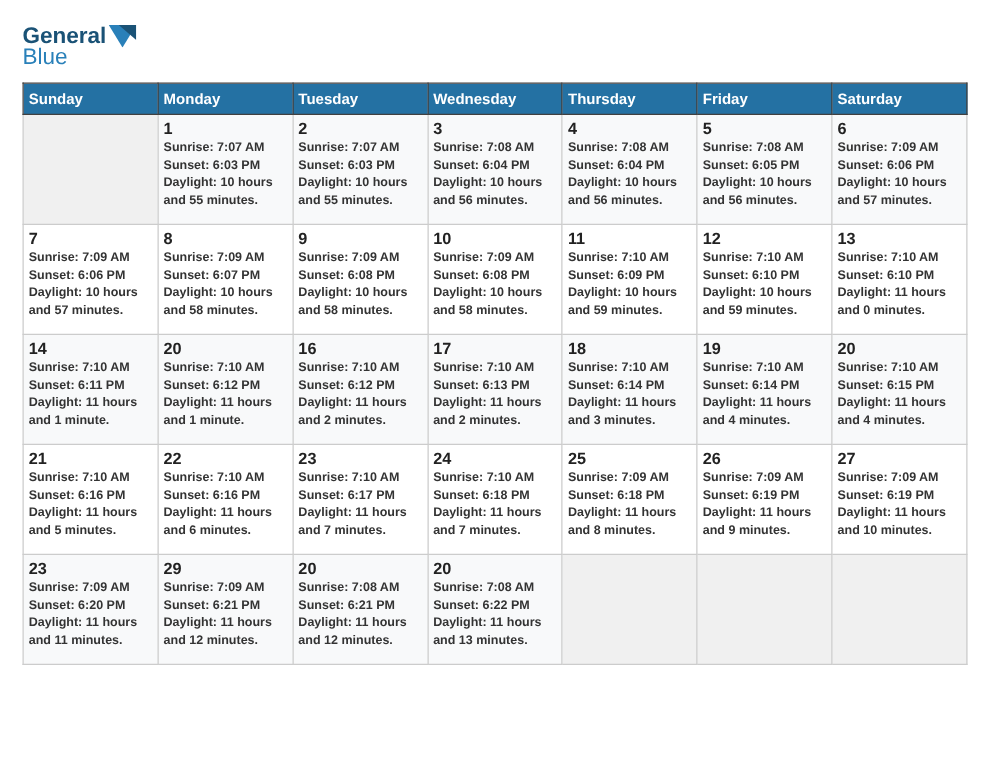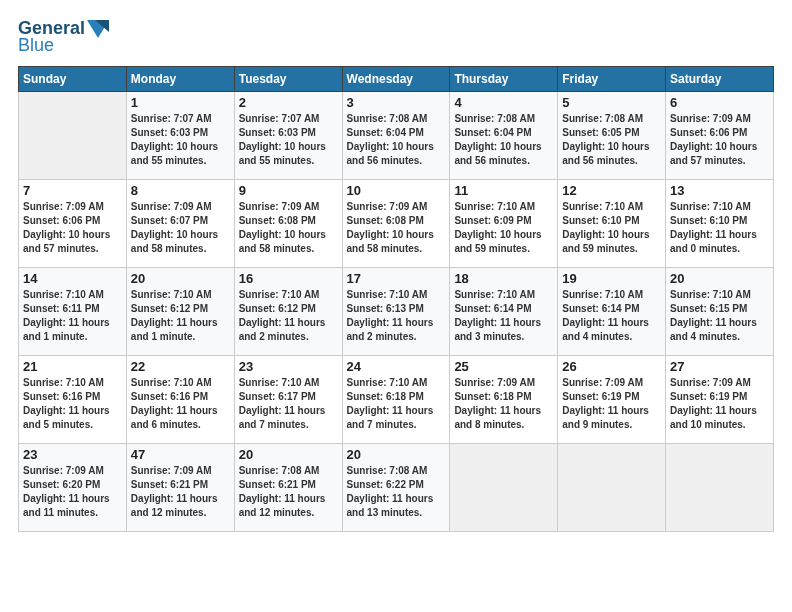--- a/index.html
+++ b/index.html
@@ -316,21 +316,21 @@
         </tr>
         <tr>
           <td>
             <span class="day-number">23</span>
             <div class="day-info" style="white-space: pre-line;">Sunrise: 7:09 AM
 Sunset: 6:20 PM
 Daylight: 11 hours
 and 11 minutes.</div>
           </td>
           <td>
-            <span class="day-number">47</span>
+            <span class="day-number">29</span>
             <div class="day-info" style="white-space: pre-line;">Sunrise: 7:09 AM
 Sunset: 6:21 PM
 Daylight: 11 hours
 and 12 minutes.</div>
           </td>
           <td>
             <span class="day-number">20</span>
             <div class="day-info" style="white-space: pre-line;">Sunrise: 7:08 AM
 Sunset: 6:21 PM
 Daylight: 11 hours

